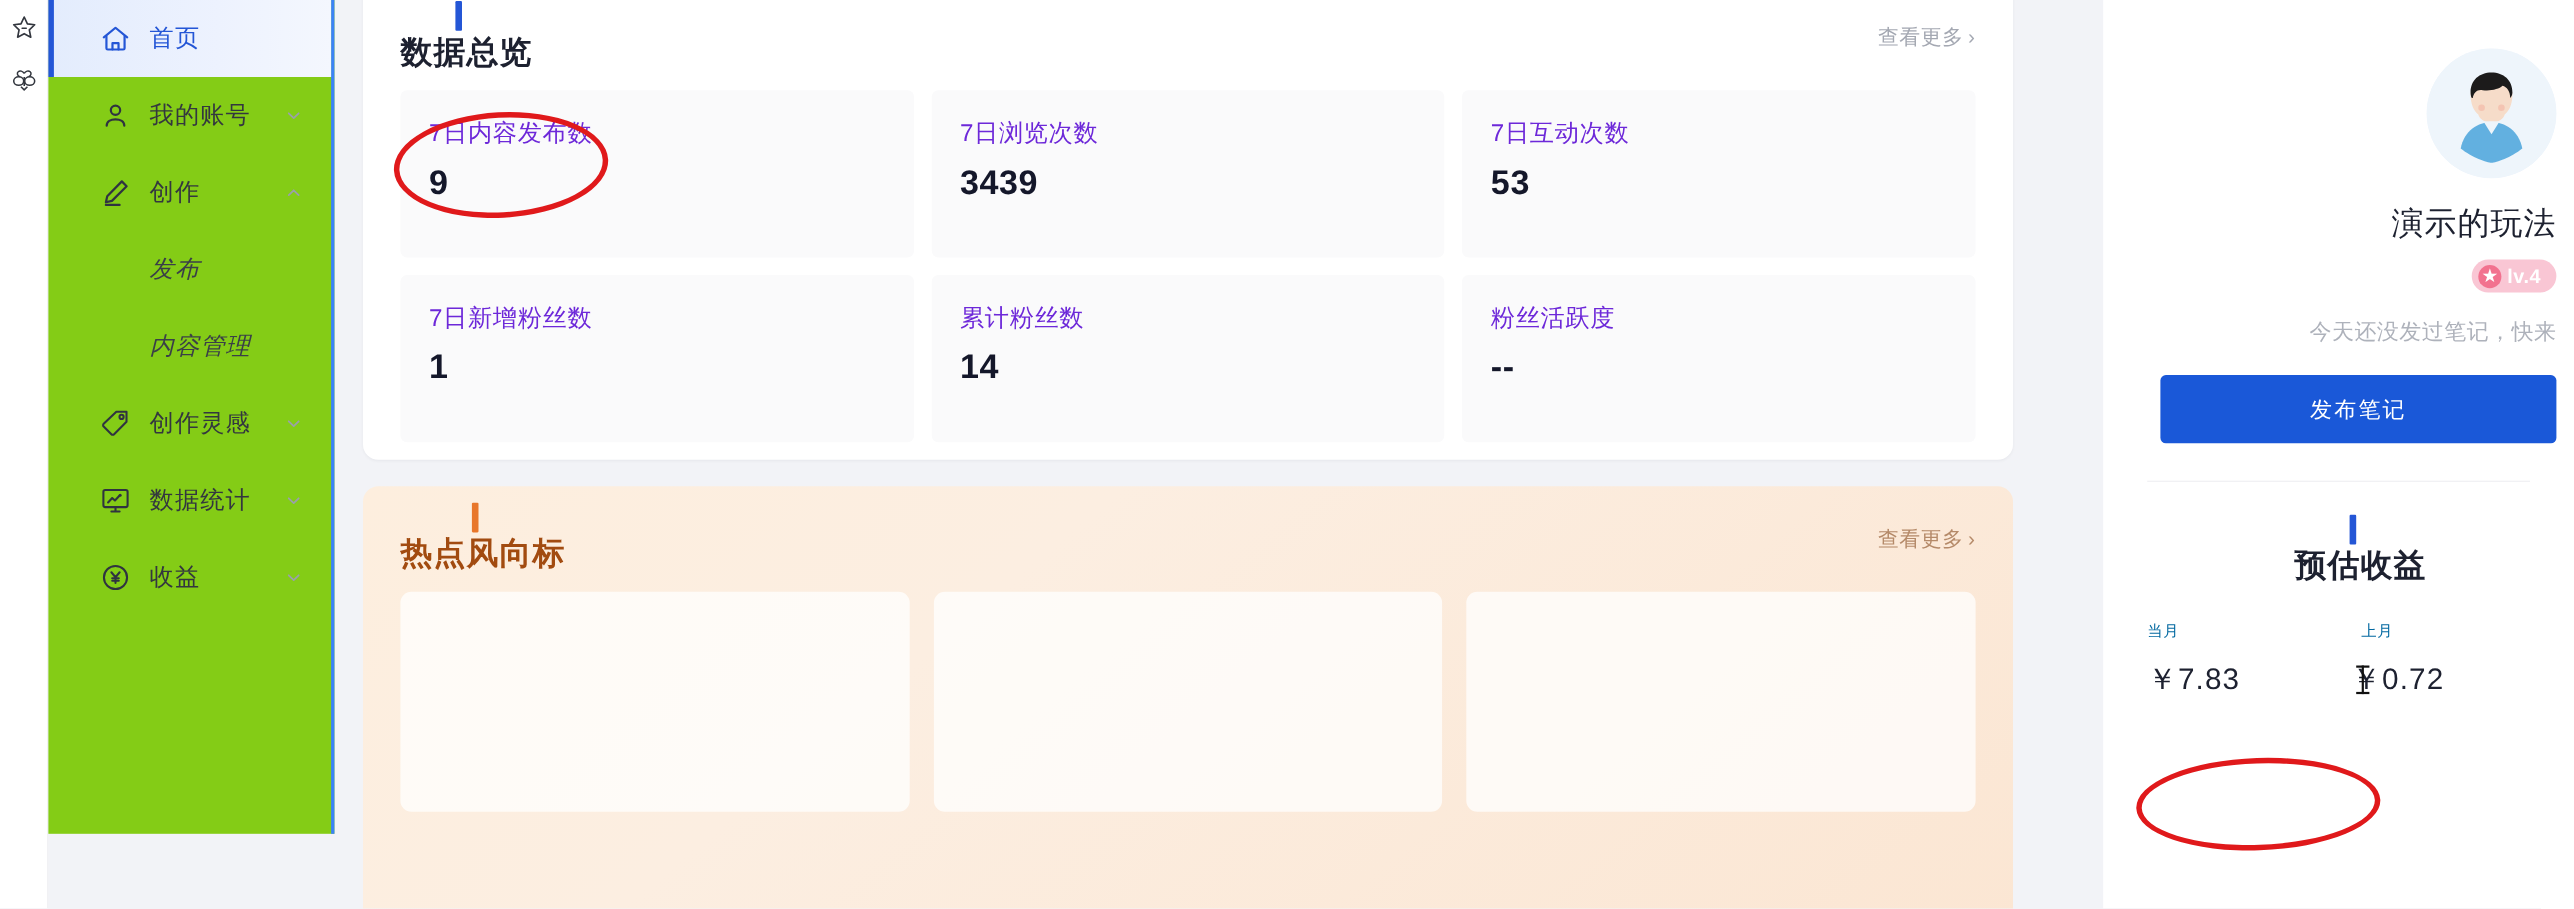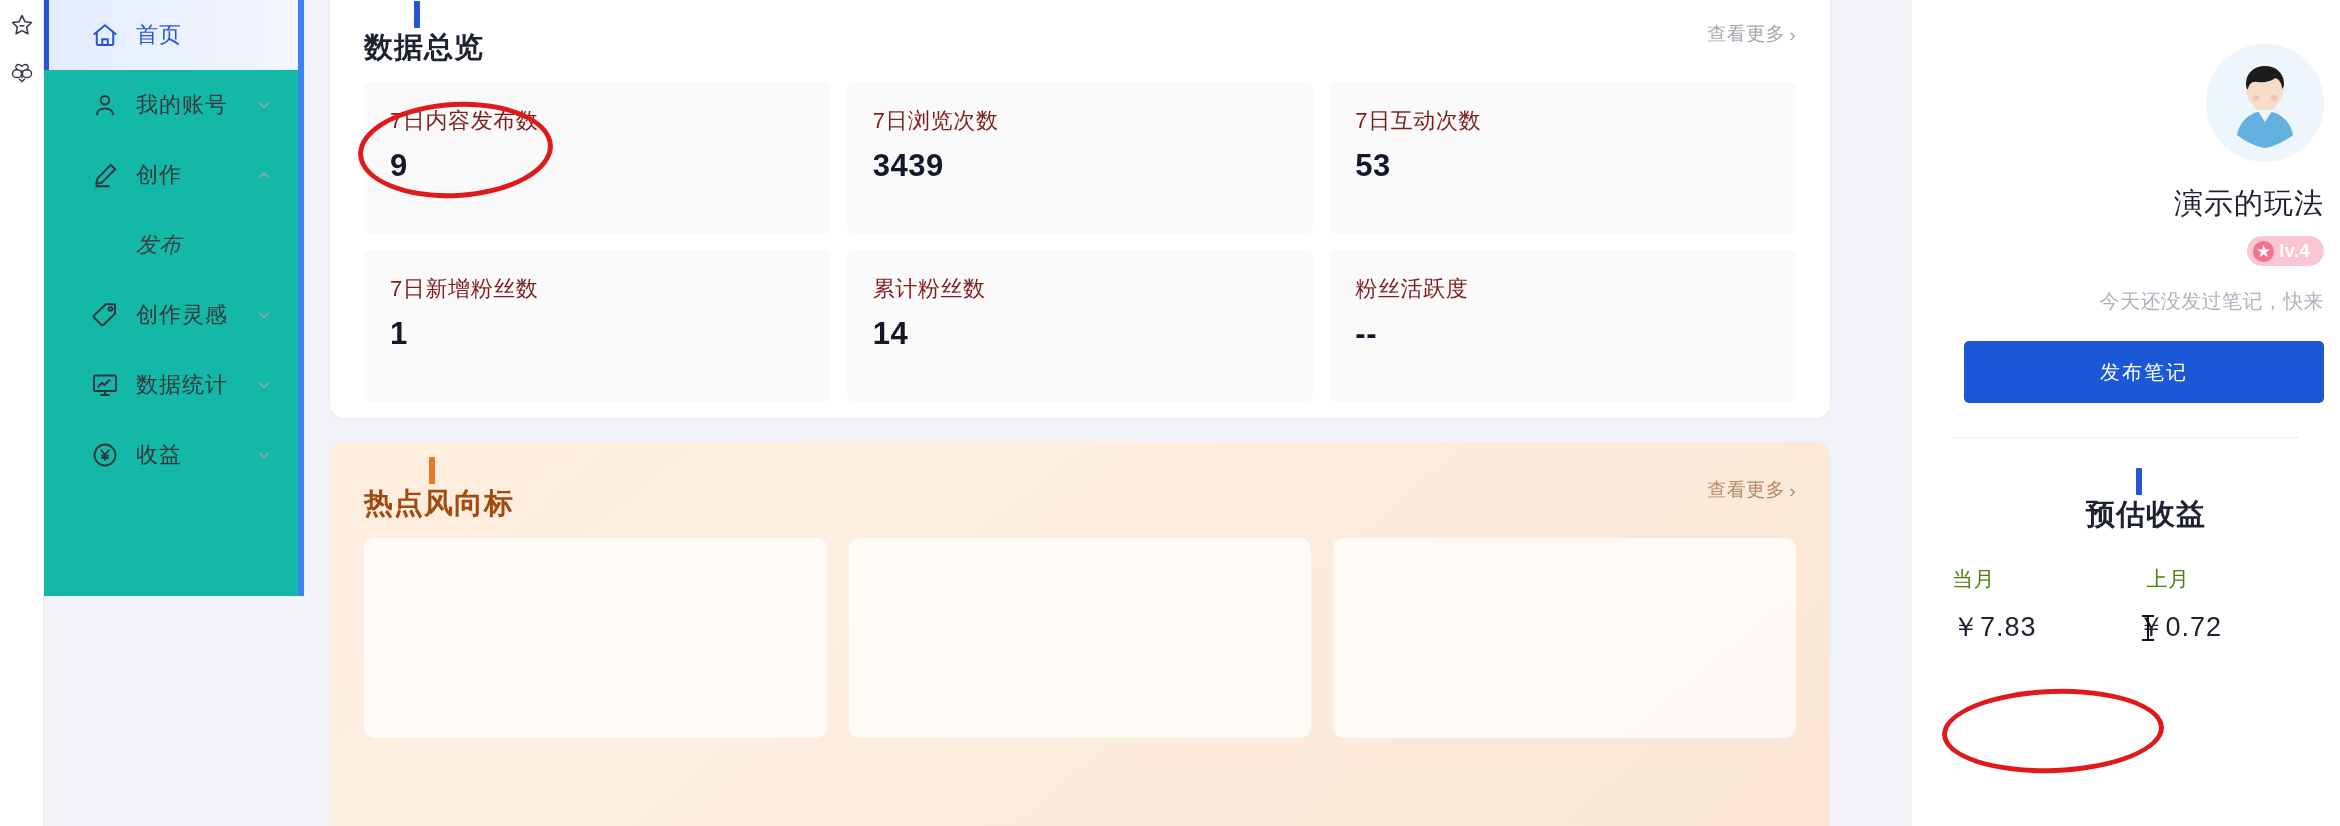--- a/index.html
+++ b/index.html
@@ -15,22 +15,22 @@
   .rail{
     position:absolute;left:0;top:0;width:44px;height:826px;
     background:#ffffff;border-right:1px solid #ececf0;
     display:flex;flex-direction:column;align-items:center;gap:18px;padding-top:10px;
     box-sizing:border-box;
   }
   .rail-ico{width:30px;height:30px;display:flex;align-items:center;justify-content:center;color:#333;}
 
   
   .sidebar{
-    position:absolute;left:44px;top:0;width:260px;height:596px;
-    background:#14b8a6;border-right:6px solid #3b82f6;box-sizing:border-box;
+    position:absolute;left:44px;top:0;width:260px;height:758px;
+    background:#84cc16;border-right:3px solid #3b82f6;box-sizing:border-box;
   }
   .nav-item{
     position:relative;height:70px;display:flex;align-items:center;
     padding-left:44px;box-sizing:border-box;cursor:pointer;
   }
   .nav-item.active{
     background:linear-gradient(90deg,#e3ecfd 0%,#edf2fe 60%,#f4f7fe 100%);
   }
   .nav-item.active:before{
     content:"";position:absolute;left:0;top:0;bottom:0;width:5px;background:#2456d6;
@@ -67,21 +67,21 @@
   .more{
     font-size:19px;color:#a4a8b2;display:flex;align-items:center;gap:4px;cursor:pointer;letter-spacing:.5px;
   }
   .more .ch{font-size:19px;line-height:1;}
 
   .grid{display:grid;grid-template-columns:repeat(3,1fr);gap:16px;}
   .stat{
     background:#fafafb;border-radius:6px;height:152px;box-sizing:border-box;
     padding:26px 0 0 26px;
   }
-  .stat-label{font-size:22px;color:#7f1d1d;letter-spacing:.6px;line-height:1.2;}
+  .stat-label{font-size:22px;color:#6d28d9;letter-spacing:.6px;line-height:1.2;}
   .stat-value{font-size:31px;font-weight:bold;color:#14172a;margin-top:14px;letter-spacing:.5px;}
 
   
   .card-hot{
     position:absolute;left:0;top:442px;width:1500px;height:400px;border-radius:14px;
     background:linear-gradient(140deg,#fdeede 0%,#fceee1 35%,#fbe6d3 100%);
     box-sizing:border-box;padding:0 34px;overflow:hidden;
   }
   .card-hot .sect-title{color:#a24b10;}
   .card-hot .sect-bar{background:#e8762a;}
@@ -113,21 +113,21 @@
   .pub-btn{
     margin-top:26px;width:360px;height:62px;background:#1a58d8;border-radius:5px;
     color:#fff;font-size:20px;display:flex;align-items:center;justify-content:center;
     letter-spacing:2px;cursor:pointer;border:none;
     font-family:"Liberation Sans","DejaVu Sans",sans-serif;
   }
   .divider{margin:34px 40px 0 40px;height:1px;background:#eeeef2;}
   .earn{padding:30px 0 0 40px;}
   .earn .sect-title{font-size:29px;}
   .earn-row{display:flex;gap:110px;margin-top:30px;}
-  .earn-lab{font-size:21px;color:#4d7c0f;letter-spacing:.5px;}
+  .earn-lab{font-size:14px;color:#0369a1;letter-spacing:.5px;}
   .earn-val{font-size:27px;color:#1d2130;margin-top:16px;letter-spacing:1px;white-space:nowrap;}
 
   
   .caret{
     display:inline-block;width:2px;height:26px;background:#111;
     vertical-align:-5px;margin-right:-11px;position:relative;
   }
   .caret:before,.caret:after{
     content:"";position:absolute;left:-5px;width:12px;height:2px;background:#111;
   }
@@ -205,20 +205,23 @@
         <svg width="16" height="16" viewBox="0 0 16 16" fill="none" stroke="currentColor" stroke-width="1.6" stroke-linecap="round" stroke-linejoin="round">
             <path d="M3.5 10.4L8 6l4.5 4.4"></path>
           </svg>
       </span>
     </div>
 
     <div class="nav-sub">
       <span class="nav-label">发布</span>
     </div>
 
+    <div class="nav-sub">
+      <span class="nav-label">内容管理</span>
+    </div>
 
     <div class="nav-item">
       <span class="nav-ico">
         <svg width="30" height="30" viewBox="0 0 24 24" fill="none" stroke="currentColor" stroke-width="1.5" stroke-linejoin="round">
           <path d="M12.6 3.4H20V10.8L11 19.8a1.4 1.4 0 01-2 0l-5.6-5.6a1.4 1.4 0 010-2z"></path>
           <circle cx="16.4" cy="7.2" r="1.5"></circle>
         </svg>
       </span>
       <span class="nav-label">创作灵感</span>
       <span class="chev">

